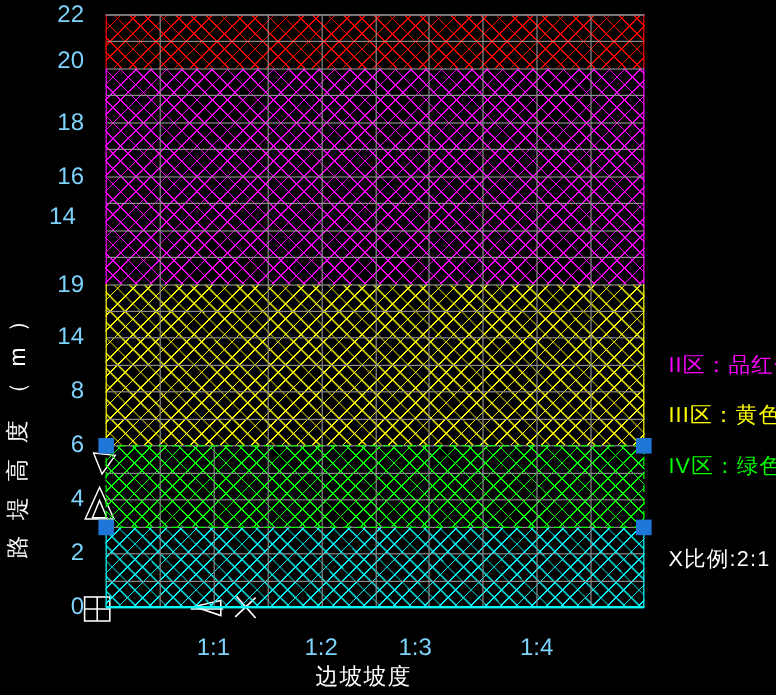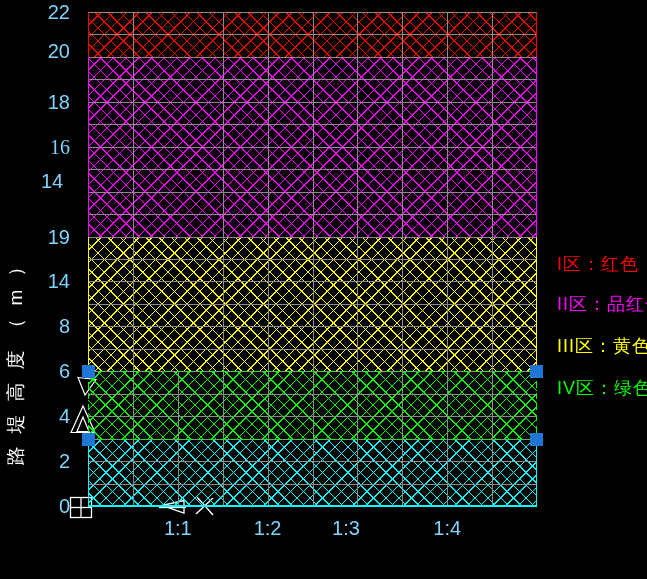--- a/index.html
+++ b/index.html
@@ -5,40 +5,41 @@
   html,body{margin:0;padding:0;background:#000;}
   #canvas{
     position:relative;width:647px;height:579px;background:#000;overflow:hidden;
     font-family:"Liberation Sans", sans-serif;
   }
   .zone{position:absolute;}
   .gridline{position:absolute;background:#8b8b8b;}
   .edge{position:absolute;}
   .tick{position:absolute;color:#7dd3fc;font-size:20px;line-height:22px;white-space:nowrap;}
   .ytick{width:36px;text-align:right;}
-  .xtick{width:64px;text-align:center;}
+  .xtick{width:64px;text-align:center;margin-top:12px;}
   .axis-title{position:absolute;color:#fff;font-size:19px;white-space:nowrap;}
   #y-axis-title{
     left:-96px;top:344px;width:224px;height:22px;line-height:22px;text-align:center;
     transform:rotate(-90deg);transform-origin:50% 50%;letter-spacing:13px;
   }
   #x-axis-title{left:248px;top:551px;width:110px;text-align:center;letter-spacing:1px;}
   .legend-item{position:absolute;left:557px;font-size:18px;line-height:20px;white-space:nowrap;letter-spacing:1px;}
   .dash-h{position:absolute;height:1px;background:repeating-linear-gradient(90deg,#00ff00 0 6px,transparent 6px 11px);}
   .dash-v{position:absolute;width:1px;background:repeating-linear-gradient(180deg,#00ff00 0 6px,transparent 6px 11px);}
   .grip{position:absolute;width:13px;height:13px;background:#1e76d6;}
   svg{position:absolute;left:0;top:0;pointer-events:none;}
 </style>
 </head>
 <body>
 
 <div id="canvas">
 
   <div class="axis-title" id="y-axis-title">路堤高度（m）</div>
 
+  <div class="axis-title" id="x-axis-title">边坡坡度</div>
 
   <svg width="647" height="579" viewBox="0 0 647 579">
 
     <g stroke="#ffffff" stroke-width="1.3" fill="none">
       <rect x="70.5" y="497.5" width="21" height="20"></rect>
       <line x1="81" y1="497.5" x2="81" y2="517.5"></line>
       <line x1="70.5" y1="507.5" x2="91.5" y2="507.5"></line>
     </g>
 
     <g stroke="#ffffff" stroke-width="1.3" fill="none">
@@ -114,25 +115,25 @@
     <div class="grip" style="left: 82px; top: 432.636px; background: rgb(30, 118, 214); z-index: 5;"></div>
     <div class="grip" style="left: 530px; top: 432.636px; background: rgb(30, 118, 214); z-index: 5;"></div>
     <div class="tick ytick" style="left: 34px; top: 495px;">0</div>
     <div class="tick ytick" style="left: 34px; top: 450.091px;">2</div>
     <div class="tick ytick" style="left: 34px; top: 405.182px;">4</div>
     <div class="tick ytick" style="left: 34px; top: 360.273px;">6</div>
     <div class="tick ytick" style="left: 34px; top: 315.364px;">8</div>
     <div class="tick ytick" style="left: 34px; top: 270.455px;">14</div>
     <div class="tick ytick" style="left: 34px; top: 225.545px;">19</div>
     <div class="tick ytick" style="left: 34px; top: 170px; text-align: center;">14</div>
-    <div class="tick ytick" style="left: 34px; top: 135.727px; font-family: Liberation Serif, serif;">16</div>
+    <div class="tick ytick" style="left: 34px; top: 135.727px;">16</div>
     <div class="tick ytick" style="left: 34px; top: 90.8182px;">18</div>
     <div class="tick ytick" style="left: 34px; top: 40px;">20</div>
     <div class="tick ytick" style="left: 34px; top: 1px;">22</div>
     <div class="tick xtick" style="left: 145.8px; top: 517px;">1:1</div>
     <div class="tick xtick" style="left: 235.6px; top: 517px;">1:2</div>
     <div class="tick xtick" style="left: 314px; top: 517px;">1:3</div>
     <div class="tick xtick" style="left: 415.2px; top: 517px;">1:4</div>
-    <div class="legend-item" style="top: 254px; color: rgb(255, 0, 0);">I区：红色</div>
     <div class="legend-item" style="top: 294px; color: rgb(255, 0, 255);">II区：品红色</div>
     <div class="legend-item" style="top: 336px; color: rgb(255, 255, 0);">III区：黄色</div>
     <div class="legend-item" style="top: 378px; color: rgb(0, 255, 0);">IV区：绿色</div>
+    <div class="legend-item" style="top: 456px; color: rgb(255, 255, 255);">X比例:2:1</div>
   </div>
 
 </body></html>

